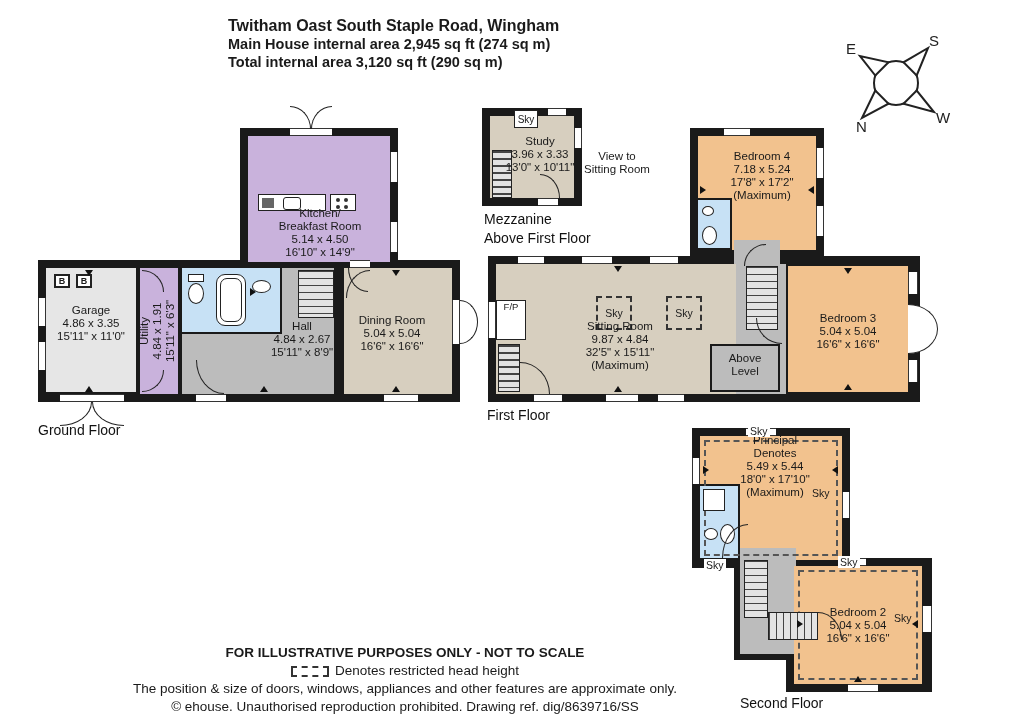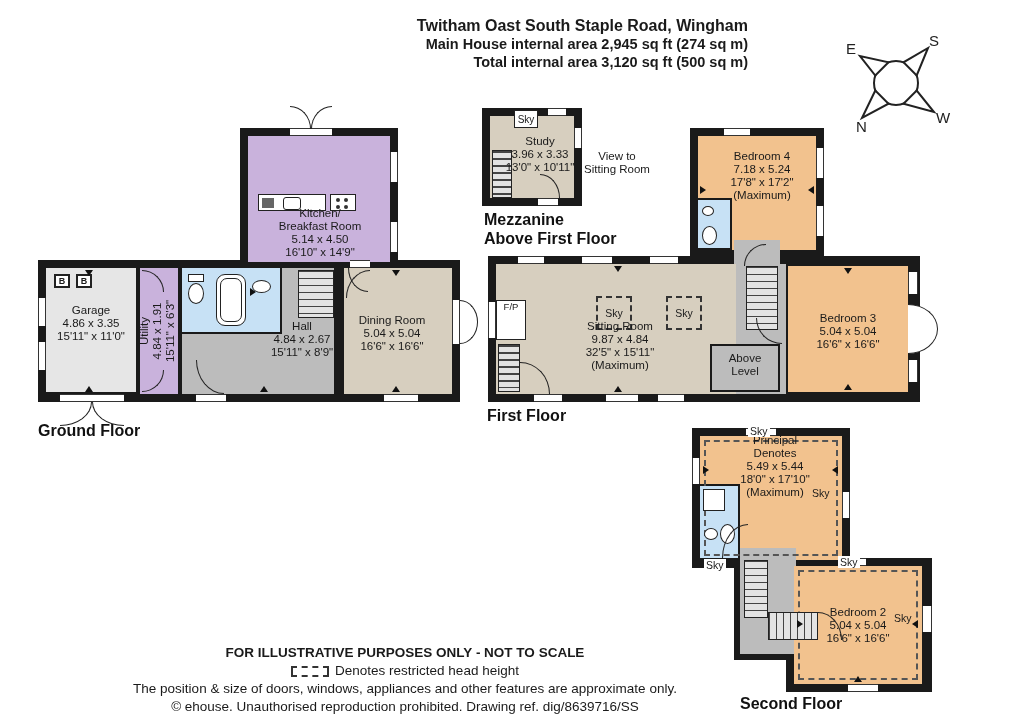--- a/index.html
+++ b/index.html
@@ -1,21 +1,21 @@
 <!DOCTYPE html>
 <html><head>
 <meta charset="utf-8">
 <style>
   html,body{margin:0;padding:0;background:#fff;font-family:"Liberation Sans",sans-serif;color:#1a1a1a}
   #canvas{position:relative;width:1024px;height:723px;background:#fff;overflow:hidden}
   .abs{position:absolute}
   .wall{position:absolute;background:#1a1a1a}
   .room{position:absolute}
   .rlabel{position:absolute;text-align:center;font-size:11.5px;line-height:13px;color:#1a1a1a;z-index:6}
-  .flabel{position:absolute;font-size:16px;font-weight:bold;color:#111;line-height:19px;z-index:7}
+  .flabel{position:absolute;font-size:14px;font-weight:normal;color:#111;line-height:19px;z-index:7}
   .stairs-v{position:absolute;border:1.5px solid #222;background:repeating-linear-gradient(180deg,#444 0 1.5px,#e3e3e3 1.5px 7px);z-index:5}
   .stairs-h{position:absolute;border:1.5px solid #222;background:repeating-linear-gradient(90deg,#444 0 1.5px,#e3e3e3 1.5px 7px);z-index:5}
   .win-h{position:absolute;background:#fff;border-top:1.5px solid #333;border-bottom:1.5px solid #333;box-sizing:border-box;z-index:4}
   .win-v{position:absolute;background:#fff;border-left:1.5px solid #333;border-right:1.5px solid #333;box-sizing:border-box;z-index:4}
   .arc{position:absolute;border:1.6px solid #222;box-sizing:border-box;background:transparent;z-index:6}
   .arc-tl{border-radius:100% 0 0 0;border-right:0;border-bottom:0}
   .arc-tr{border-radius:0 100% 0 0;border-left:0;border-bottom:0}
   .arc-bl{border-radius:0 0 0 100%;border-right:0;border-top:0}
   .arc-br{border-radius:0 0 100% 0;border-left:0;border-top:0}
   .arc-right{border-radius:0 100% 100% 0/0 50% 50% 0;border-left:0;background:#fff}
@@ -26,36 +26,36 @@
   .fix{position:absolute;background:#fff;border:1.6px solid #222;box-sizing:border-box;z-index:5}
   .ell{border-radius:50%}
   .boiler{position:absolute;width:16px;height:14px;border:2px solid #222;background:#fff;font-size:9px;font-weight:bold;display:flex;align-items:center;justify-content:center;z-index:5;box-sizing:border-box}
   .tick{position:absolute;width:0;height:0;z-index:6}
   .t-up{border-left:4px solid transparent;border-right:4px solid transparent;border-bottom:6px solid #111}
   .t-dn{border-left:4px solid transparent;border-right:4px solid transparent;border-top:6px solid #111}
   .t-lf{border-top:4px solid transparent;border-bottom:4px solid transparent;border-right:6px solid #111}
   .t-rt{border-top:4px solid transparent;border-bottom:4px solid transparent;border-left:6px solid #111}
   .vert{transform:rotate(-90deg);transform-origin:center}
   .dots{position:absolute;width:4px;height:4px;background:#333;border-radius:50%;box-shadow:8px 0 0 #333,0 7px 0 #333,8px 7px 0 #333}
-  .title{position:absolute;left:228px;top:16px;width:520px;text-align:right;font-weight:bold;z-index:7}
+  .title{position:absolute;left:228px;top:16px;width:520px;text-align:left;font-weight:bold;z-index:7}
   .title .t1{font-size:16px;line-height:19px}
   .title .t2{font-size:14.5px;line-height:18px}
   .footer{position:absolute;left:95px;top:644px;width:620px;text-align:center;font-size:13.5px;line-height:18px;z-index:7}
   .footer .f1{font-weight:bold}
   .dash-ic{display:inline-block;width:34px;height:7px;border:2px dashed #333;vertical-align:middle;margin-right:6px;box-sizing:content-box}
 </style>
 </head>
 <body>
 
 <div id="canvas">
 
   <div class="title">
     <div class="t1">Twitham Oast South Staple Road, Wingham</div>
     <div class="t2">Main House internal area 2,945 sq ft (274 sq m)</div>
-    <div class="t2">Total internal area 3,120 sq ft (500 sq m)</div>
+    <div class="t2">Total internal area 3,120 sq ft (290 sq m)</div>
   </div>
 
   <svg class="abs" style="left:836px;top:26px" width="130" height="112">
     <circle cx="60" cy="57" r="22" fill="#fff" stroke="#222" stroke-width="2"></circle>
     <polygon points="80.7,49.5 67.5,36.3 92,22" fill="#fff" stroke="#222" stroke-width="2"></polygon>
     <polygon points="52.5,36.3 39.3,49.5 24,30" fill="#fff" stroke="#222" stroke-width="2"></polygon>
     <polygon points="80.7,64.5 67.5,77.7 98,86" fill="#fff" stroke="#222" stroke-width="2"></polygon>
     <polygon points="39.3,64.5 52.5,77.7 26,92" fill="#fff" stroke="#222" stroke-width="2"></polygon>
     <text x="93" y="20" font-size="15" fill="#222">S</text>
     <text x="10" y="28" font-size="15" fill="#222">E</text>

